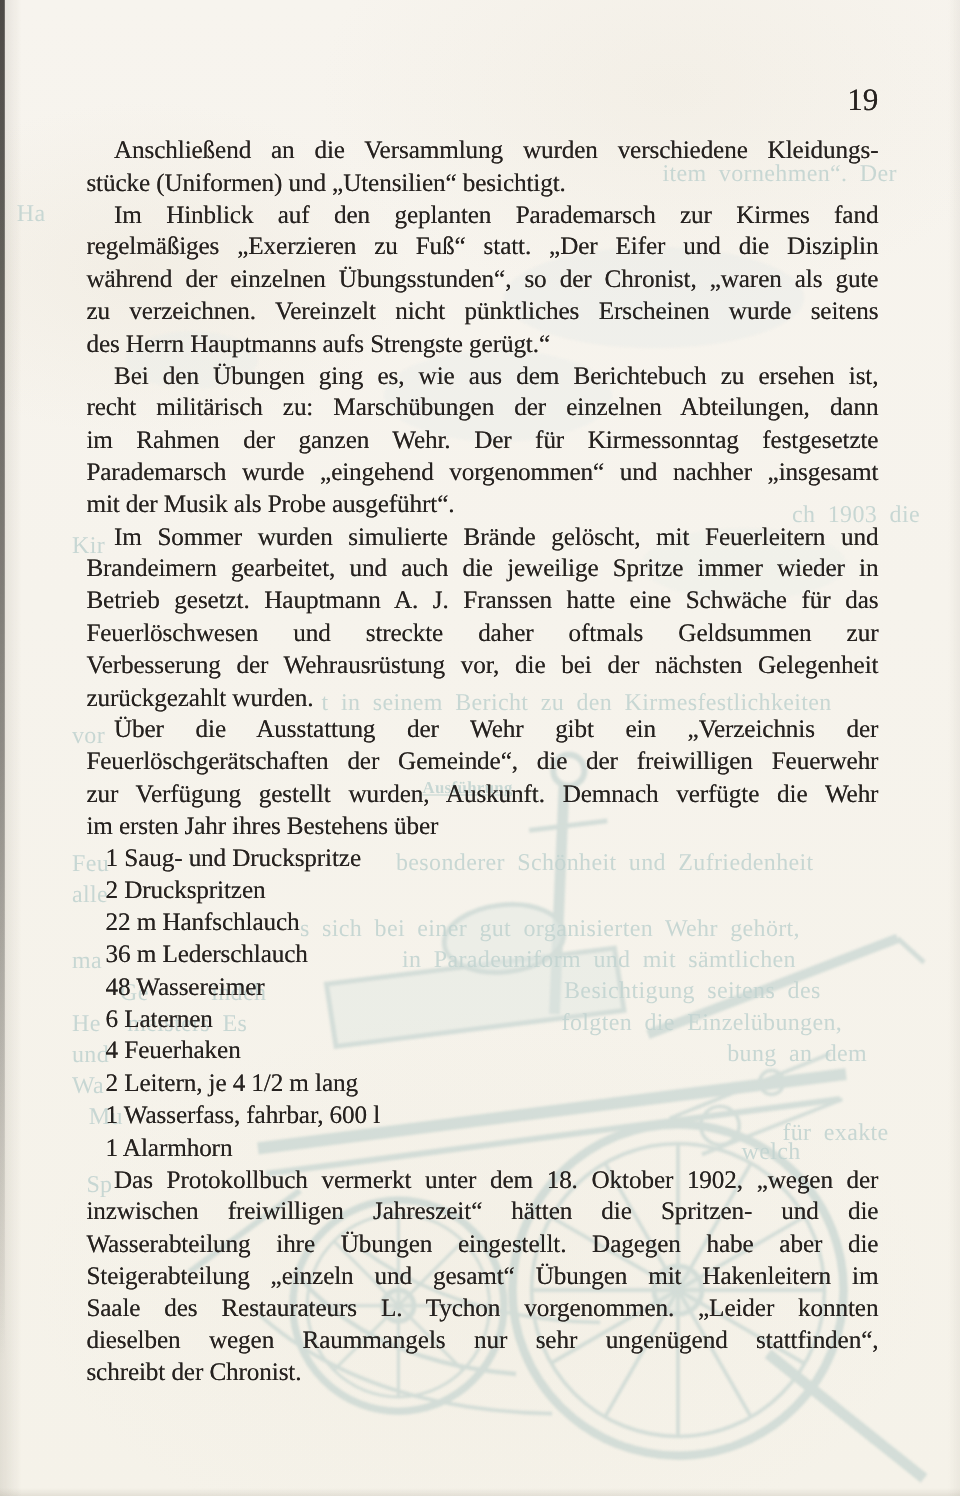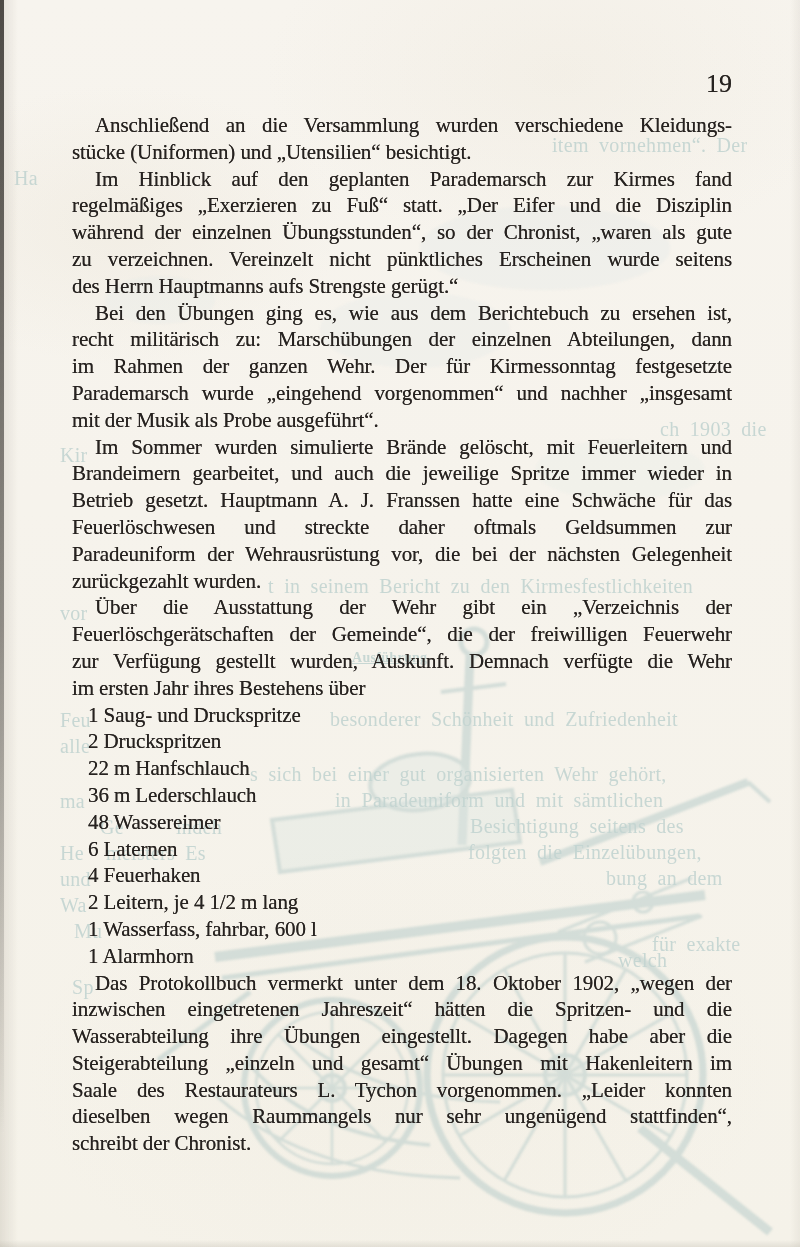--- a/index.html
+++ b/index.html
@@ -175,21 +175,21 @@
         <div class="line">recht militärisch zu: Marschübungen der einzelnen Abteilungen, dann</div>
         <div class="line">im Rahmen der ganzen Wehr. Der für Kirmessonntag festgesetzte</div>
         <div class="line">Parademarsch wurde „eingehend vorgenommen“ und nachher „insgesamt</div>
         <div class="line plain">mit der Musik als Probe ausgeführt“.</div>
       </div>
       <div class="block para">
         <div class="line first">Im Sommer wurden simulierte Brände gelöscht, mit Feuerleitern und</div>
         <div class="line">Brandeimern gearbeitet, und auch die jeweilige Spritze immer wieder in</div>
         <div class="line">Betrieb gesetzt. Hauptmann A. J. Franssen hatte eine Schwäche für das</div>
         <div class="line">Feuerlöschwesen und streckte daher oftmals Geldsummen zur</div>
-        <div class="line">Paradeuniform der Wehrausrüstung vor, die bei der nächsten Gelegenheit</div>
+        <div class="line">Verbesserung der Wehrausrüstung vor, die bei der nächsten Gelegenheit</div>
         <div class="line plain">zurückgezahlt wurden.</div>
       </div>
       <div class="block para">
         <div class="line first">Über die Ausstattung der Wehr gibt ein „Verzeichnis der</div>
         <div class="line">Feuerlöschgerätschaften der Gemeinde“, die der freiwilligen Feuerwehr</div>
         <div class="line">zur Verfügung gestellt wurden, Auskunft. Demnach verfügte die Wehr</div>
         <div class="line plain">im ersten Jahr ihres Bestehens über</div>
       </div>
       <div class="block list">
         <div class="line plain">1 Saug- und Druckspritze</div>
@@ -198,21 +198,21 @@
         <div class="line plain">36 m Lederschlauch</div>
         <div class="line plain">48 Wassereimer</div>
         <div class="line plain">6 Laternen</div>
         <div class="line plain">4 Feuerhaken</div>
         <div class="line plain">2 Leitern, je 4 1/2 m lang</div>
         <div class="line plain">1 Wasserfass, fahrbar, 600 l</div>
         <div class="line plain">1 Alarmhorn</div>
       </div>
       <div class="block para">
         <div class="line first">Das Protokollbuch vermerkt unter dem 18. Oktober 1902, „wegen der</div>
-        <div class="line">inzwischen eingetretenen Jahreszeit“ hätten die Spritzen- und die</div>
+        <div class="line">inzwischen freiwilligen Jahreszeit“ hätten die Spritzen- und die</div>
         <div class="line">Wasserabteilung ihre Übungen eingestellt. Dagegen habe aber die</div>
         <div class="line">Steigerabteilung „einzeln und gesamt“ Übungen mit Hakenleitern im</div>
         <div class="line">Saale des Restaurateurs L. Tychon vorgenommen. „Leider konnten</div>
         <div class="line">dieselben wegen Raummangels nur sehr ungenügend stattfinden“,</div>
         <div class="line plain">schreibt der Chronist.</div>
       </div>
     </div>
 
   <div class="edge-gutter"></div>
   <div class="edge-left-dark"></div>

